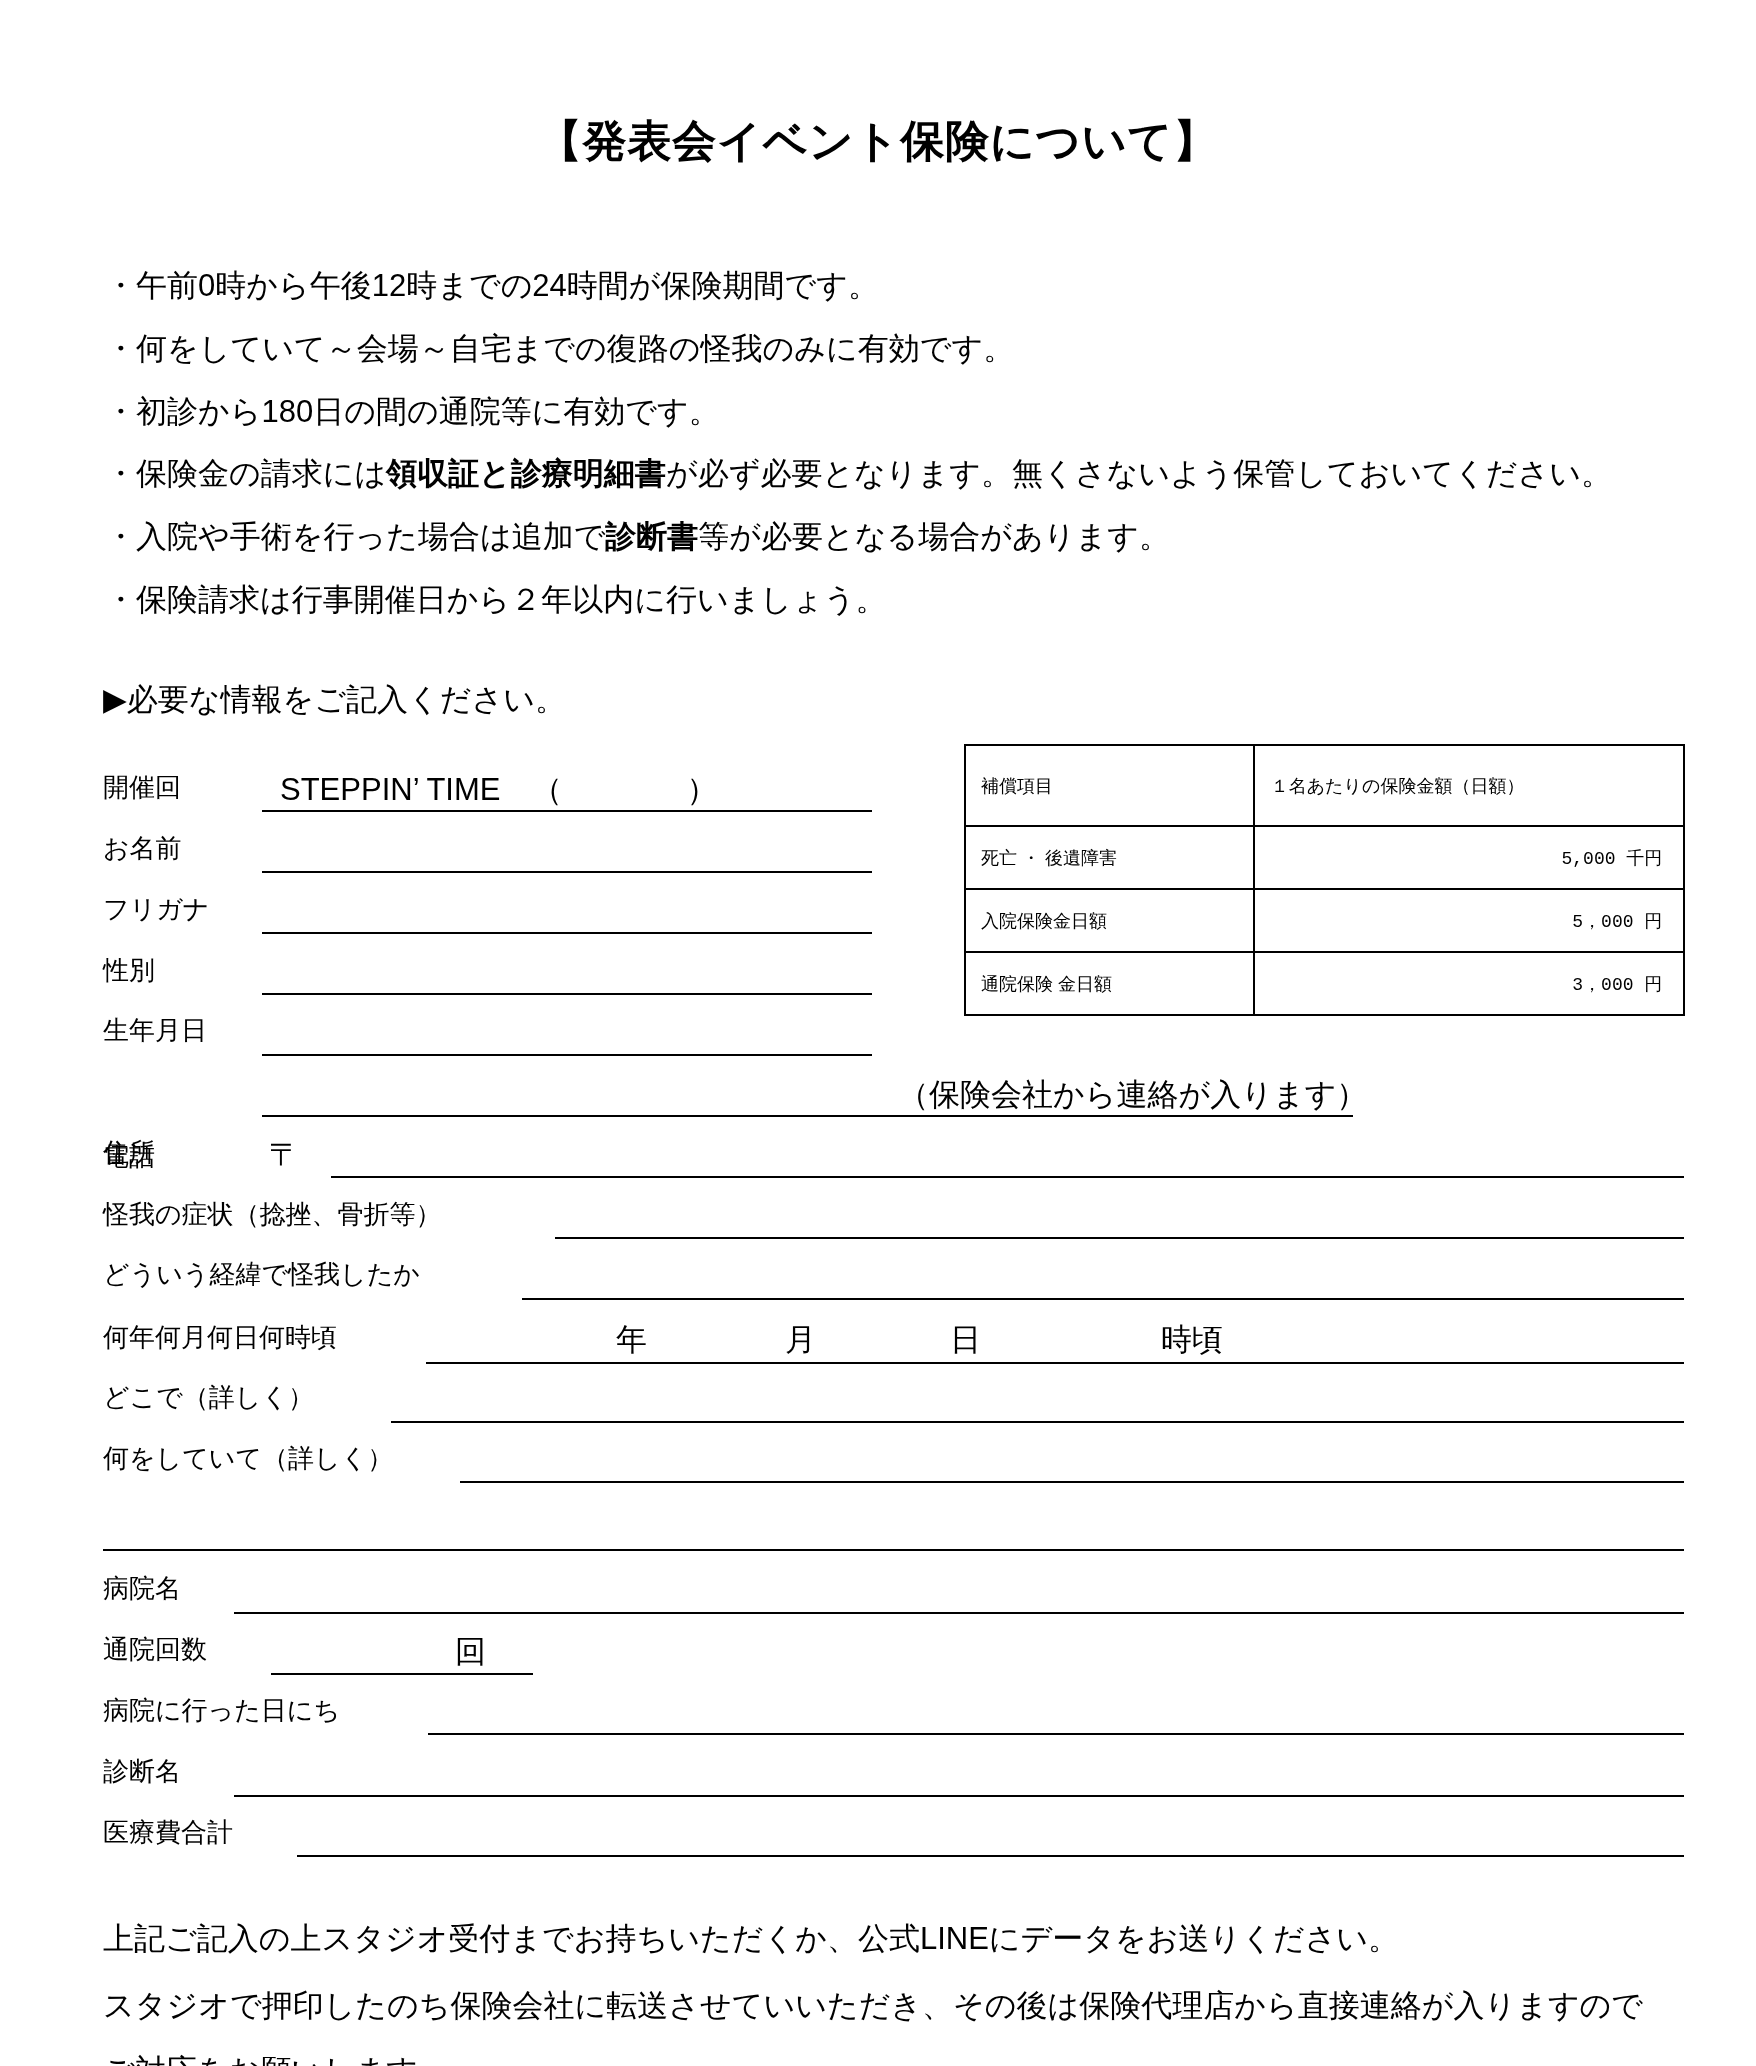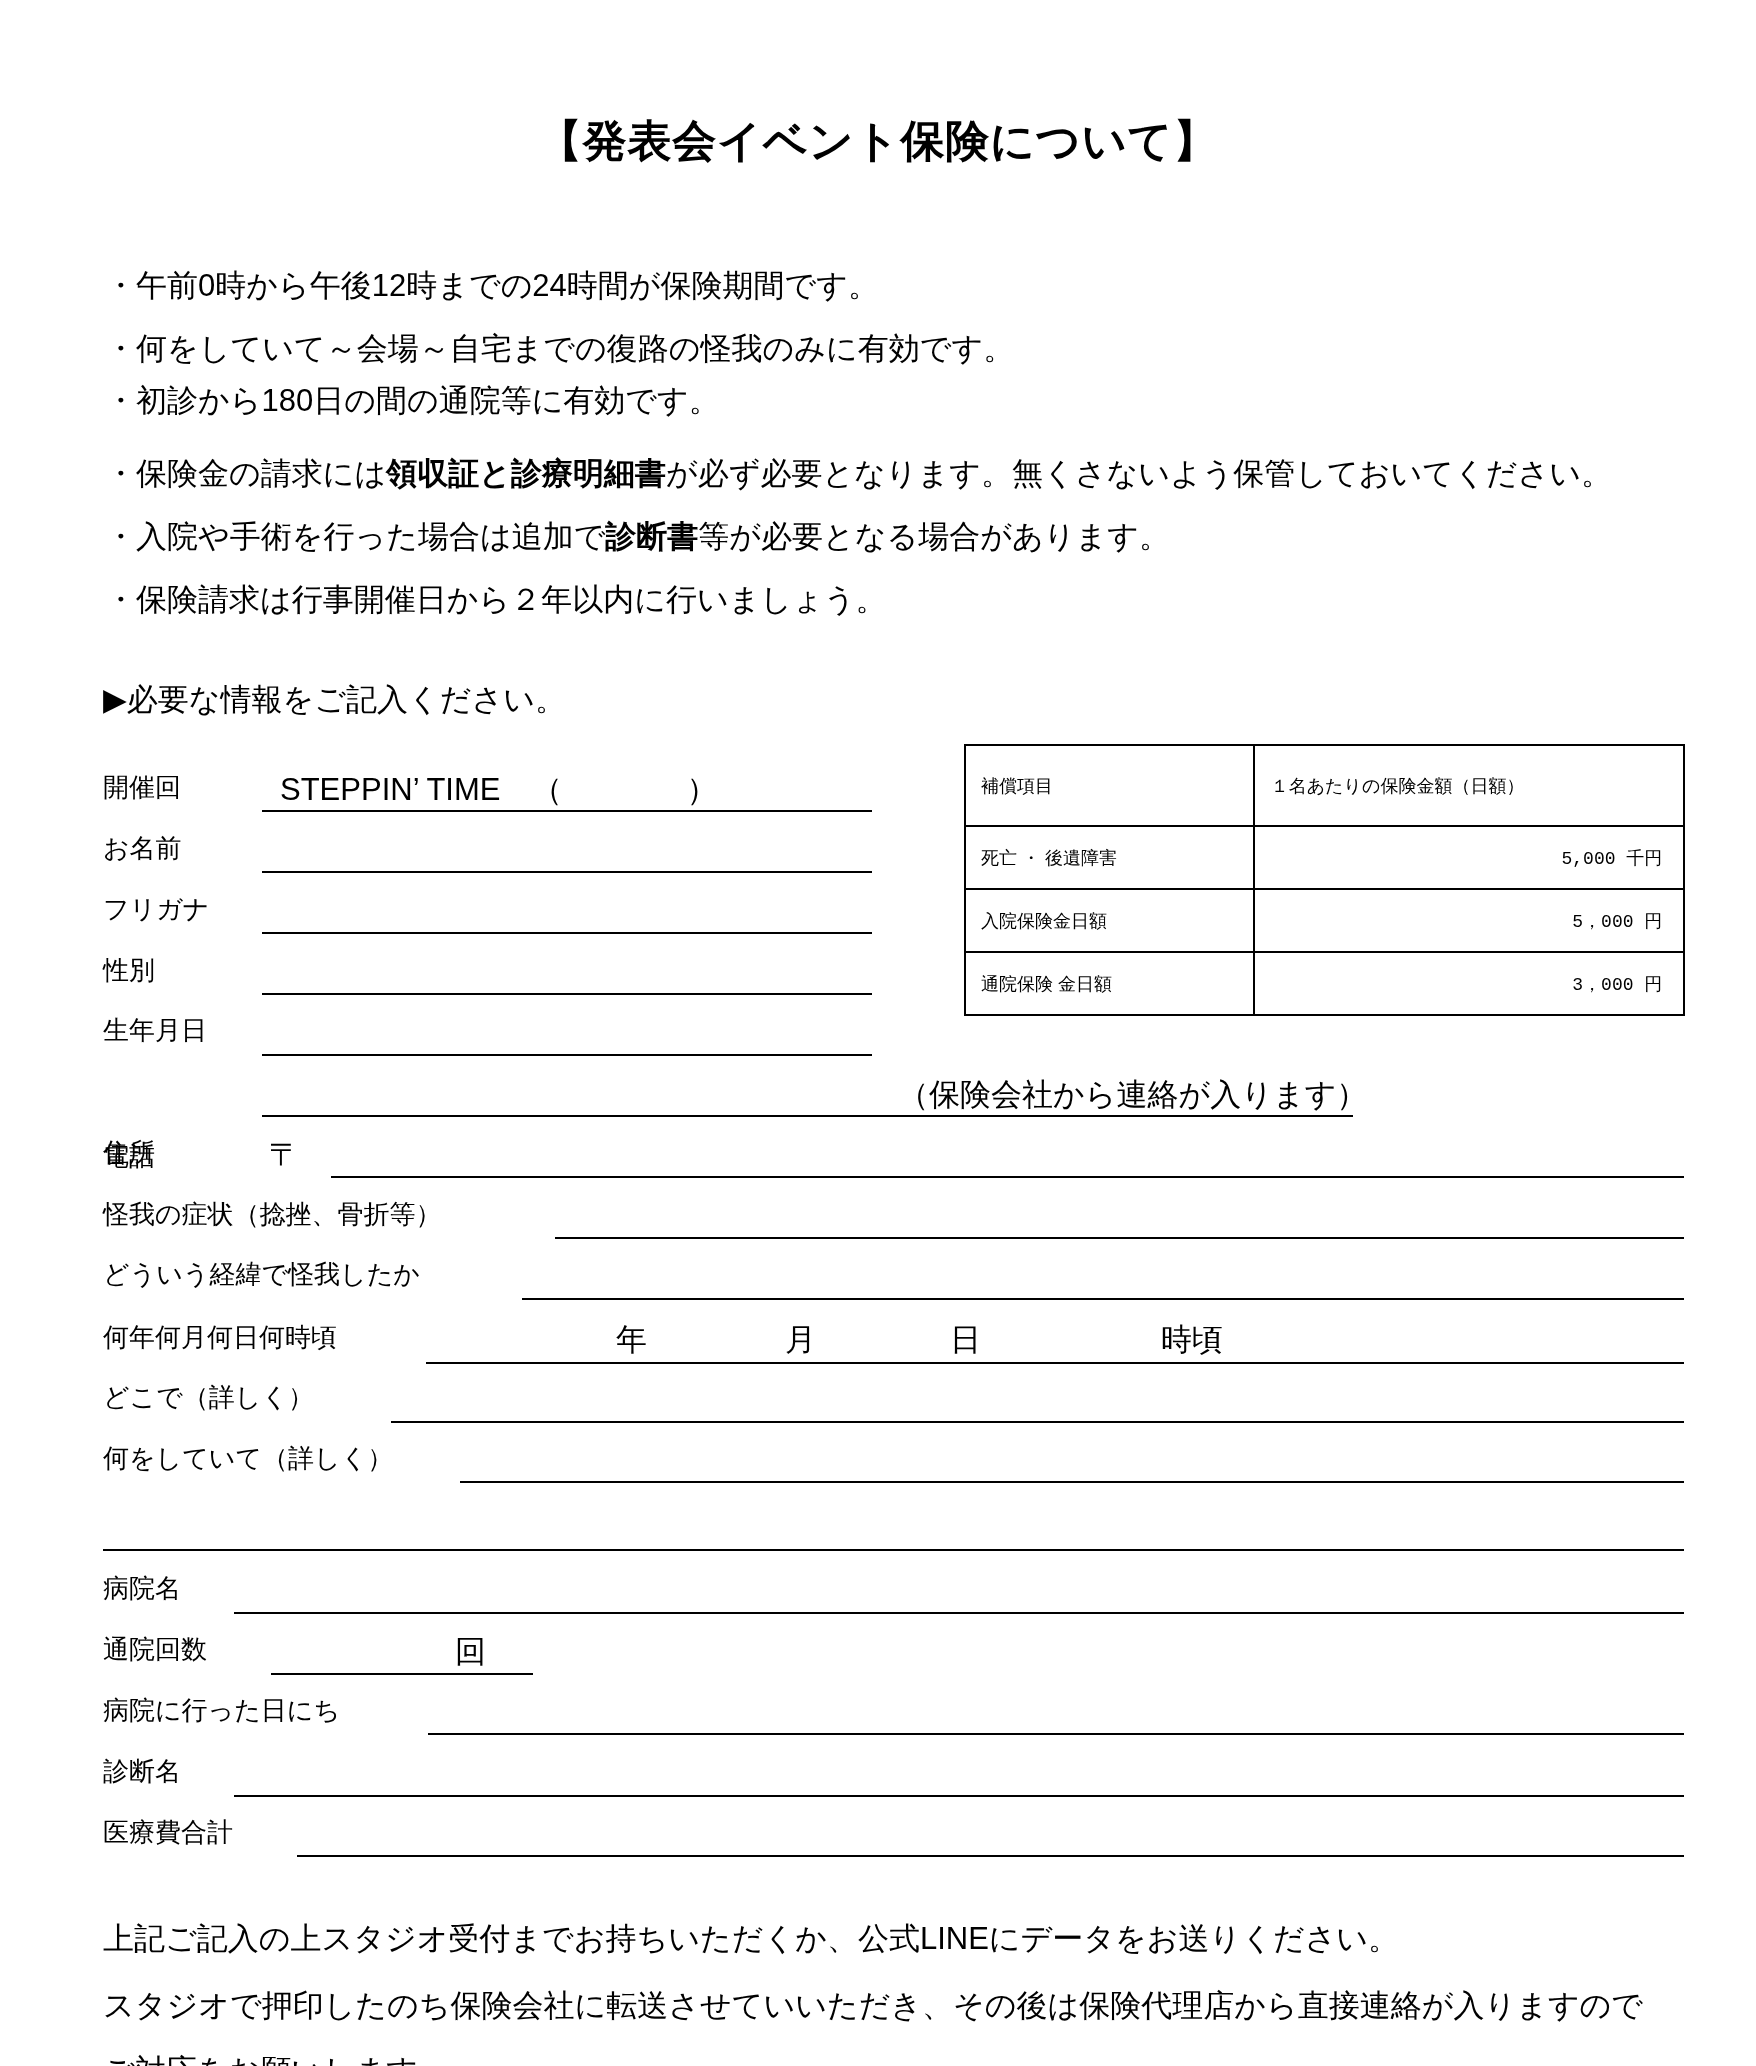--- a/index.html
+++ b/index.html
@@ -54,21 +54,21 @@
 </style>
 </head>
 <body>
 
 <div class="page">
 
   <div class="doc-title">【発表会イベント保険について】</div>
 
   <div class="note" style="top:267px"><span>・午前0時から午後12時までの24時間が保険期間です。</span><b></b><span></span></div>
   <div class="note" style="top:330px"><span>・何をしていて～会場～自宅までの復路の怪我のみに有効です。</span><b></b><span></span></div>
-  <div class="note" style="top:382px"><span>・初診から180日の間の通院等に有効です。</span><b></b><span></span></div>
+  <div class="note" style="top:393px"><span>・初診から180日の間の通院等に有効です。</span><b></b><span></span></div>
   <div class="note" style="top:455px"><span>・保険金の請求には</span><b>領収証と診療明細書</b><span>が必ず必要となります。無くさないよう保管しておいてください。</span></div>
   <div class="note" style="top:518px"><span>・入院や手術を行った場合は追加で</span><b>診断書</b><span>等が必要となる場合があります。</span></div>
   <div class="note" style="top:581px"><span>・保険請求は行事開催日から２年以内に行いましょう。</span><b></b><span></span></div>
 
   <div class="form-heading"><span>▶</span><span>必要な情報をご記入ください。</span></div>
 
   <div class="ins-table">
     <div class="tr head">
       <div class="tc c1">補償項目</div>
       <div class="tc c2">１名あたりの保険金額（日額）</div>

